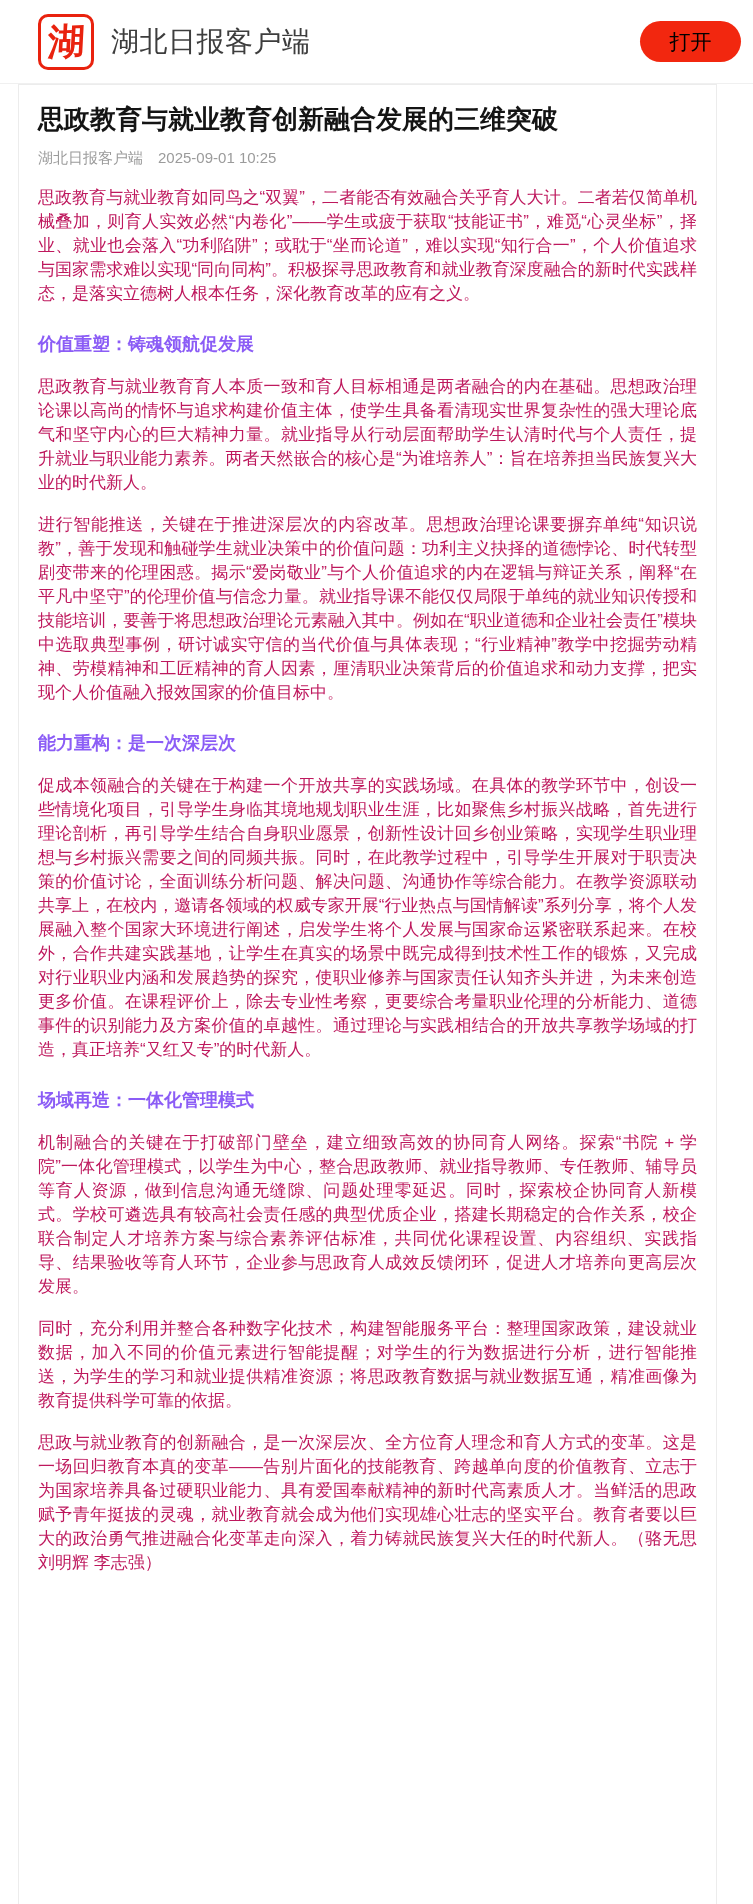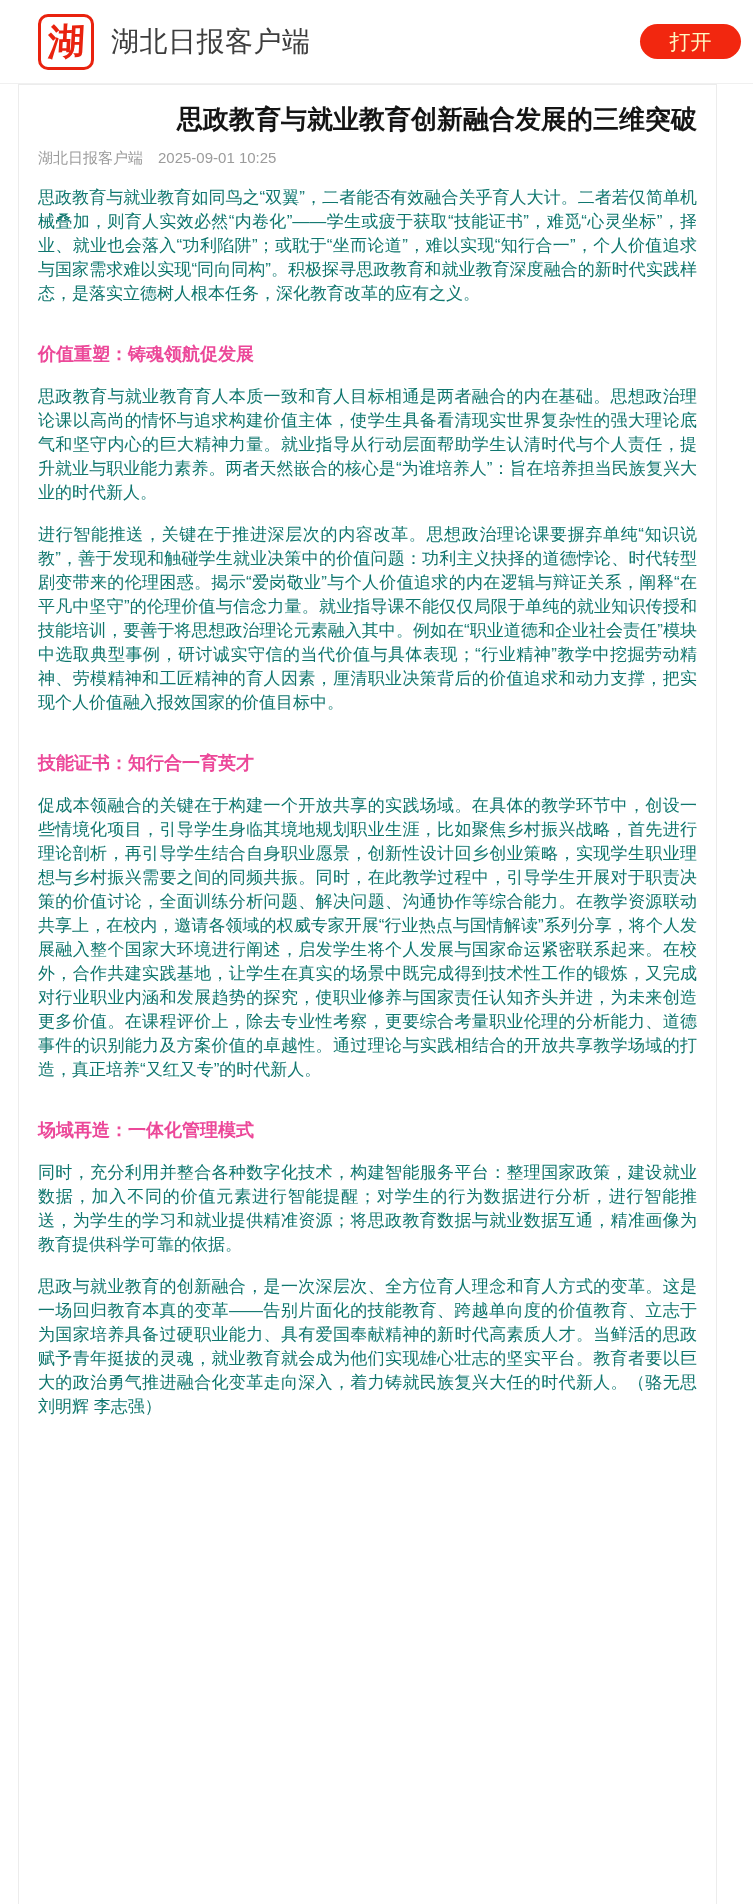--- a/index.html
+++ b/index.html
@@ -22,48 +22,48 @@
     border: 3px solid #e9220e; border-radius: 10px;
     display: flex; align-items: center; justify-content: center;
     background: #fff;
   }
   .seal-char {
     color: #e9220e; font-size: 37px; font-weight: 900; line-height: 1;
     transform: skewX(-5deg) rotate(-2deg);
   }
   .app-name { margin-left: 17px; font-size: 28px; color: #3d3d3d; letter-spacing: 0.5px; }
   .open-btn {
-    margin-left: auto; width: 101px; height: 35px;
+    margin-left: auto; width: 101px; height: 41px;
     border: none; border-radius: 21px;
-    background: #f2270f; color: #fef9c3;
+    background: #f2270f; color: #000000;
     font-size: 21px; font-family: inherit;
     display: flex; align-items: center; justify-content: center;
     cursor: pointer;
   }
   
   .article-card {
     margin-left: 18px; width: 659px; min-height: 1790px;
     border: 1px solid #ececec; border-bottom: none;
     padding: 17px 19px 40px; background: #fff;
   }
   .article-title {
     margin: 0; font-size: 26px; line-height: 34px;
-    font-weight: bold; color: #141414; text-align: right;
+    font-weight: bold; color: #141414;
   }
   .article-meta {
     margin-top: 13px; display: flex; gap: 15px;
     font-size: 15px; color: #9b9b9b;
   }
   .article-body h2 {
-    margin: 36px 0 0; font-size: 18px; line-height: 25px;
-    font-weight: bold; color: #ec4899;
+    margin: 26px 0 0; font-size: 18px; line-height: 25px;
+    font-weight: bold; color: #8b5cf6;
   }
   .article-body p {
     margin: 18px 0 0; font-size: 17px; line-height: 24px;
-    color: #0f766e; text-align: justify;
+    color: #be185d; text-align: justify;
   }
 </style>
 </head>
 <body>
 
 <header class="app-header">
   <div class="seal" style="border-color: rgb(233, 34, 14);">
     <span class="seal-char" style="color: rgb(233, 34, 14);">湖</span>
   </div>
   <span class="app-name">湖北日报客户端</span>
@@ -74,19 +74,20 @@
   <h1 class="article-title">思政教育与就业教育创新融合发展的三维突破</h1>
   <div class="article-meta">
     <span>湖北日报客户端</span>
     <span>2025-09-01 10:25</span>
   </div>
   <div class="article-body">
       <p>思政教育与就业教育如同鸟之“双翼”，二者能否有效融合关乎育人大计。二者若仅简单机械叠加，则育人实效必然“内卷化”——学生或疲于获取“技能证书”，难觅“心灵坐标”，择业、就业也会落入“功利陷阱”；或耽于“坐而论道”，难以实现“知行合一”，个人价值追求与国家需求难以实现“同向同构”。积极探寻思政教育和就业教育深度融合的新时代实践样态，是落实立德树人根本任务，深化教育改革的应有之义。</p>
       <h2>价值重塑：铸魂领航促发展</h2>
       <p>思政教育与就业教育育人本质一致和育人目标相通是两者融合的内在基础。思想政治理论课以高尚的情怀与追求构建价值主体，使学生具备看清现实世界复杂性的强大理论底气和坚守内心的巨大精神力量。就业指导从行动层面帮助学生认清时代与个人责任，提升就业与职业能力素养。两者天然嵌合的核心是“为谁培养人”：旨在培养担当民族复兴大业的时代新人。</p>
       <p>进行智能推送，关键在于推进深层次的内容改革。思想政治理论课要摒弃单纯“知识说教”，善于发现和触碰学生就业决策中的价值问题：功利主义抉择的道德悖论、时代转型剧变带来的伦理困惑。揭示“爱岗敬业”与个人价值追求的内在逻辑与辩证关系，阐释“在平凡中坚守”的伦理价值与信念力量。就业指导课不能仅仅局限于单纯的就业知识传授和技能培训，要善于将思想政治理论元素融入其中。例如在“职业道德和企业社会责任”模块中选取典型事例，研讨诚实守信的当代价值与具体表现；“行业精神”教学中挖掘劳动精神、劳模精神和工匠精神的育人因素，厘清职业决策背后的价值追求和动力支撑，把实现个人价值融入报效国家的价值目标中。</p>
-      <h2>技能证书：知行合一育英才</h2>
+      <h2>能力重构：是一次深层次</h2>
       <p>促成本领融合的关键在于构建一个开放共享的实践场域。在具体的教学环节中，创设一些情境化项目，引导学生身临其境地规划职业生涯，比如聚焦乡村振兴战略，首先进行理论剖析，再引导学生结合自身职业愿景，创新性设计回乡创业策略，实现学生职业理想与乡村振兴需要之间的同频共振。同时，在此教学过程中，引导学生开展对于职责决策的价值讨论，全面训练分析问题、解决问题、沟通协作等综合能力。在教学资源联动共享上，在校内，邀请各领域的权威专家开展“行业热点与国情解读”系列分享，将个人发展融入整个国家大环境进行阐述，启发学生将个人发展与国家命运紧密联系起来。在校外，合作共建实践基地，让学生在真实的场景中既完成得到技术性工作的锻炼，又完成对行业职业内涵和发展趋势的探究，使职业修养与国家责任认知齐头并进，为未来创造更多价值。在课程评价上，除去专业性考察，更要综合考量职业伦理的分析能力、道德事件的识别能力及方案价值的卓越性。通过理论与实践相结合的开放共享教学场域的打造，真正培养“又红又专”的时代新人。</p>
       <h2>场域再造：一体化管理模式</h2>
+      <p>机制融合的关键在于打破部门壁垒，建立细致高效的协同育人网络。探索“书院 + 学院”一体化管理模式，以学生为中心，整合思政教师、就业指导教师、专任教师、辅导员等育人资源，做到信息沟通无缝隙、问题处理零延迟。同时，探索校企协同育人新模式。学校可遴选具有较高社会责任感的典型优质企业，搭建长期稳定的合作关系，校企联合制定人才培养方案与综合素养评估标准，共同优化课程设置、内容组织、实践指导、结果验收等育人环节，企业参与思政育人成效反馈闭环，促进人才培养向更高层次发展。</p>
       <p>同时，充分利用并整合各种数字化技术，构建智能服务平台：整理国家政策，建设就业数据，加入不同的价值元素进行智能提醒；对学生的行为数据进行分析，进行智能推送，为学生的学习和就业提供精准资源；将思政教育数据与就业数据互通，精准画像为教育提供科学可靠的依据。</p>
       <p>思政与就业教育的创新融合，是一次深层次、全方位育人理念和育人方式的变革。这是一场回归教育本真的变革——告别片面化的技能教育、跨越单向度的价值教育、立志于为国家培养具备过硬职业能力、具有爱国奉献精神的新时代高素质人才。当鲜活的思政赋予青年挺拔的灵魂，就业教育就会成为他们实现雄心壮志的坚实平台。教育者要以巨大的政治勇气推进融合化变革走向深入，着力铸就民族复兴大任的时代新人。（骆无思 刘明辉 李志强）</p>
     </div>
 </main>
 
 </body></html>

